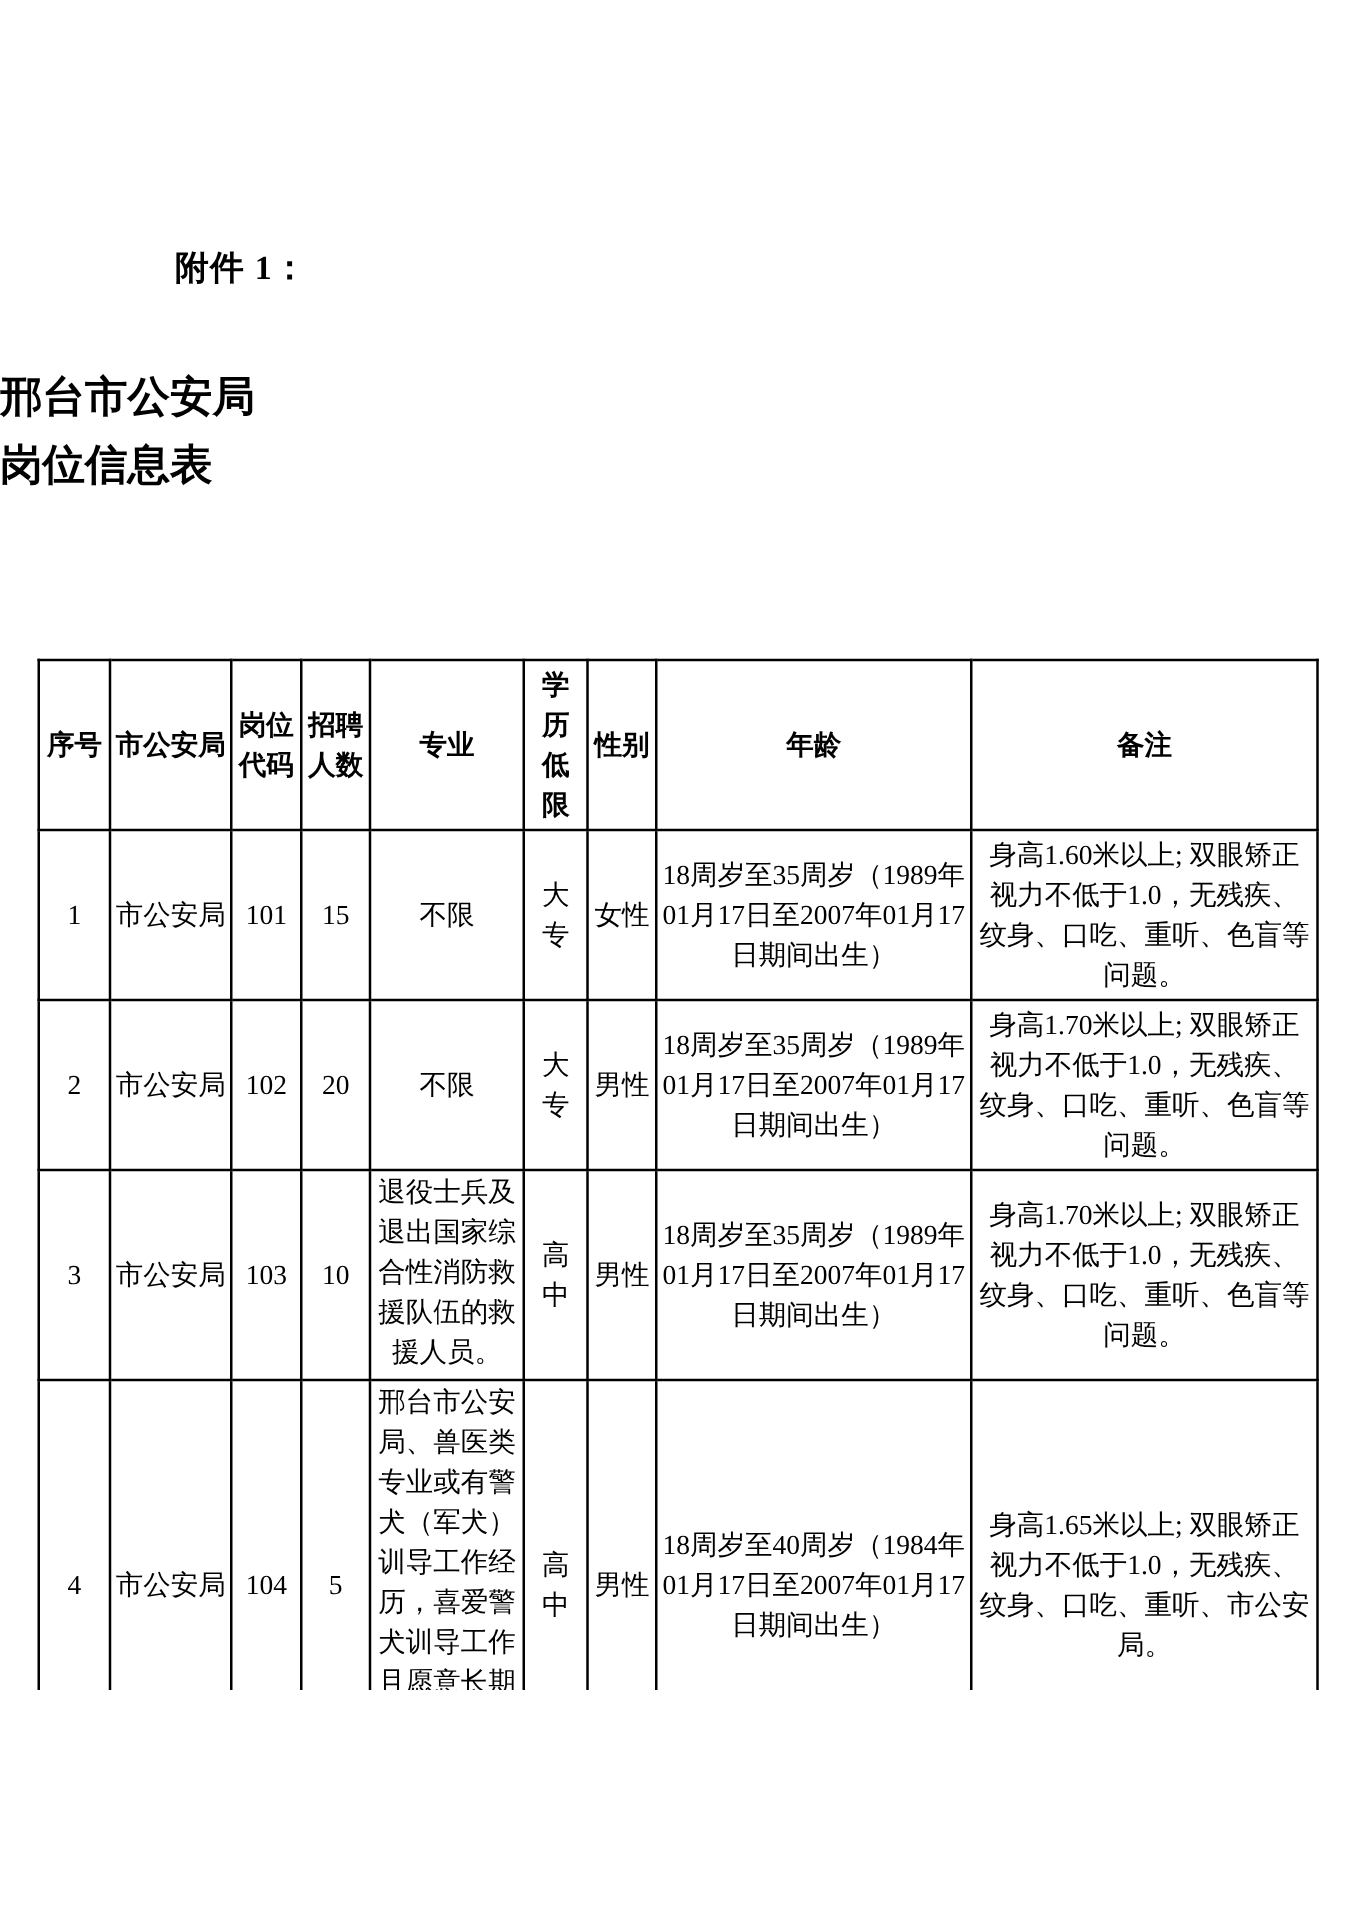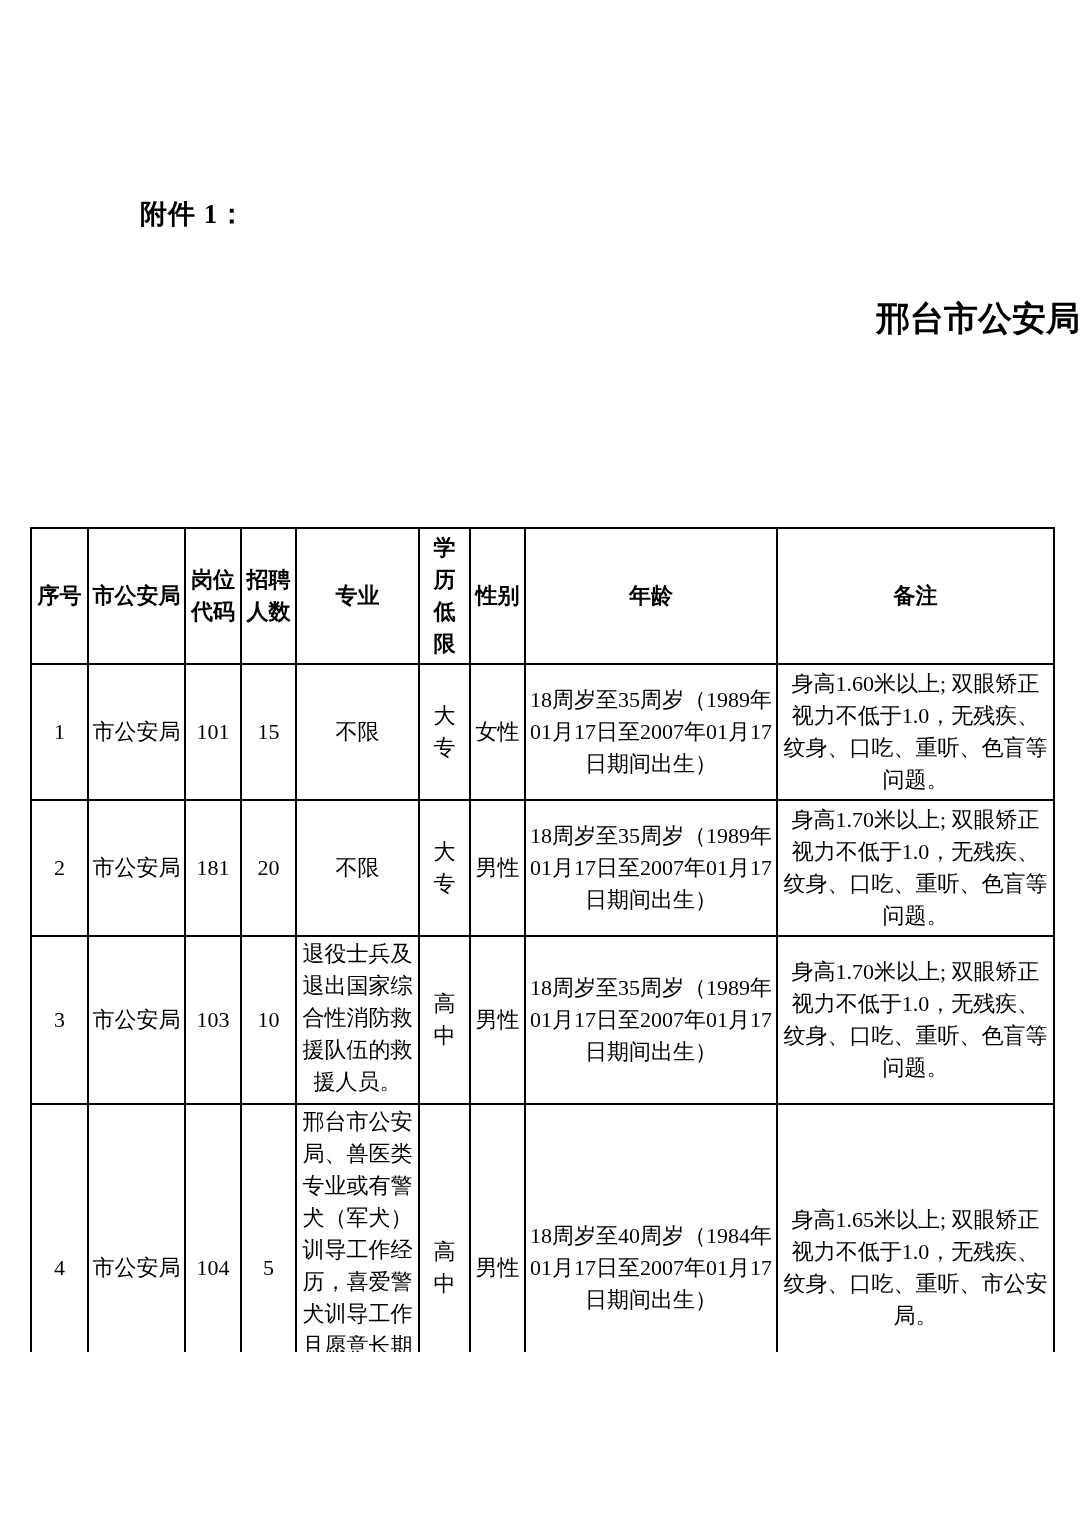--- a/index.html
+++ b/index.html
@@ -22,21 +22,21 @@
     top: 196px;
     font-size: 27px;
     font-weight: bold;
     letter-spacing: 1px;
   }
   .doc-title {
     position: absolute;
     left: 0;
     top: 292px;
     width: 1080px;
-    text-align: right;
+    text-align: left;
     font-size: 34px;
     font-weight: bold;
     line-height: 54px;
   }
   table.positions {
     position: absolute;
     left: 30px;
     top: 527px;
     width: 1023px;
     border-collapse: collapse;
@@ -82,20 +82,21 @@
 </style>
 </head>
 <body>
 
 <div class="page">
 
   <div class="attachment-label">附件 1：</div>
 
   <div class="doc-title">
     <div>邢台市公安局</div>
+    <div>岗位信息表</div>
   </div>
 
   <table class="positions">
     <colgroup>
       <col style="width:57px">
       <col style="width:97px">
       <col style="width:56px">
       <col style="width:55px">
       <col style="width:123px">
       <col style="width:51px">
@@ -124,21 +125,21 @@
         <td>不限</td>
         <td>大专</td>
         <td>女性</td>
         <td class="cell-age">18周岁至35周岁（1989年01月17日至2007年01月17日期间出生）</td>
         <td class="cell-notes">身高1.60米以上; 双眼矫正视力不低于1.0，无残疾、纹身、口吃、重听、色盲等问题。</td>
       </tr>
 
       <tr class="row-2">
         <td>2</td>
         <td>市公安局</td>
-        <td>181</td>
+        <td>102</td>
         <td>20</td>
         <td>不限</td>
         <td>大专</td>
         <td>男性</td>
         <td class="cell-age">18周岁至35周岁（1989年01月17日至2007年01月17日期间出生）</td>
         <td class="cell-notes">身高1.70米以上; 双眼矫正视力不低于1.0，无残疾、纹身、口吃、重听、色盲等问题。</td>
       </tr>
 
       <tr class="row-3">
         <td>3</td>

